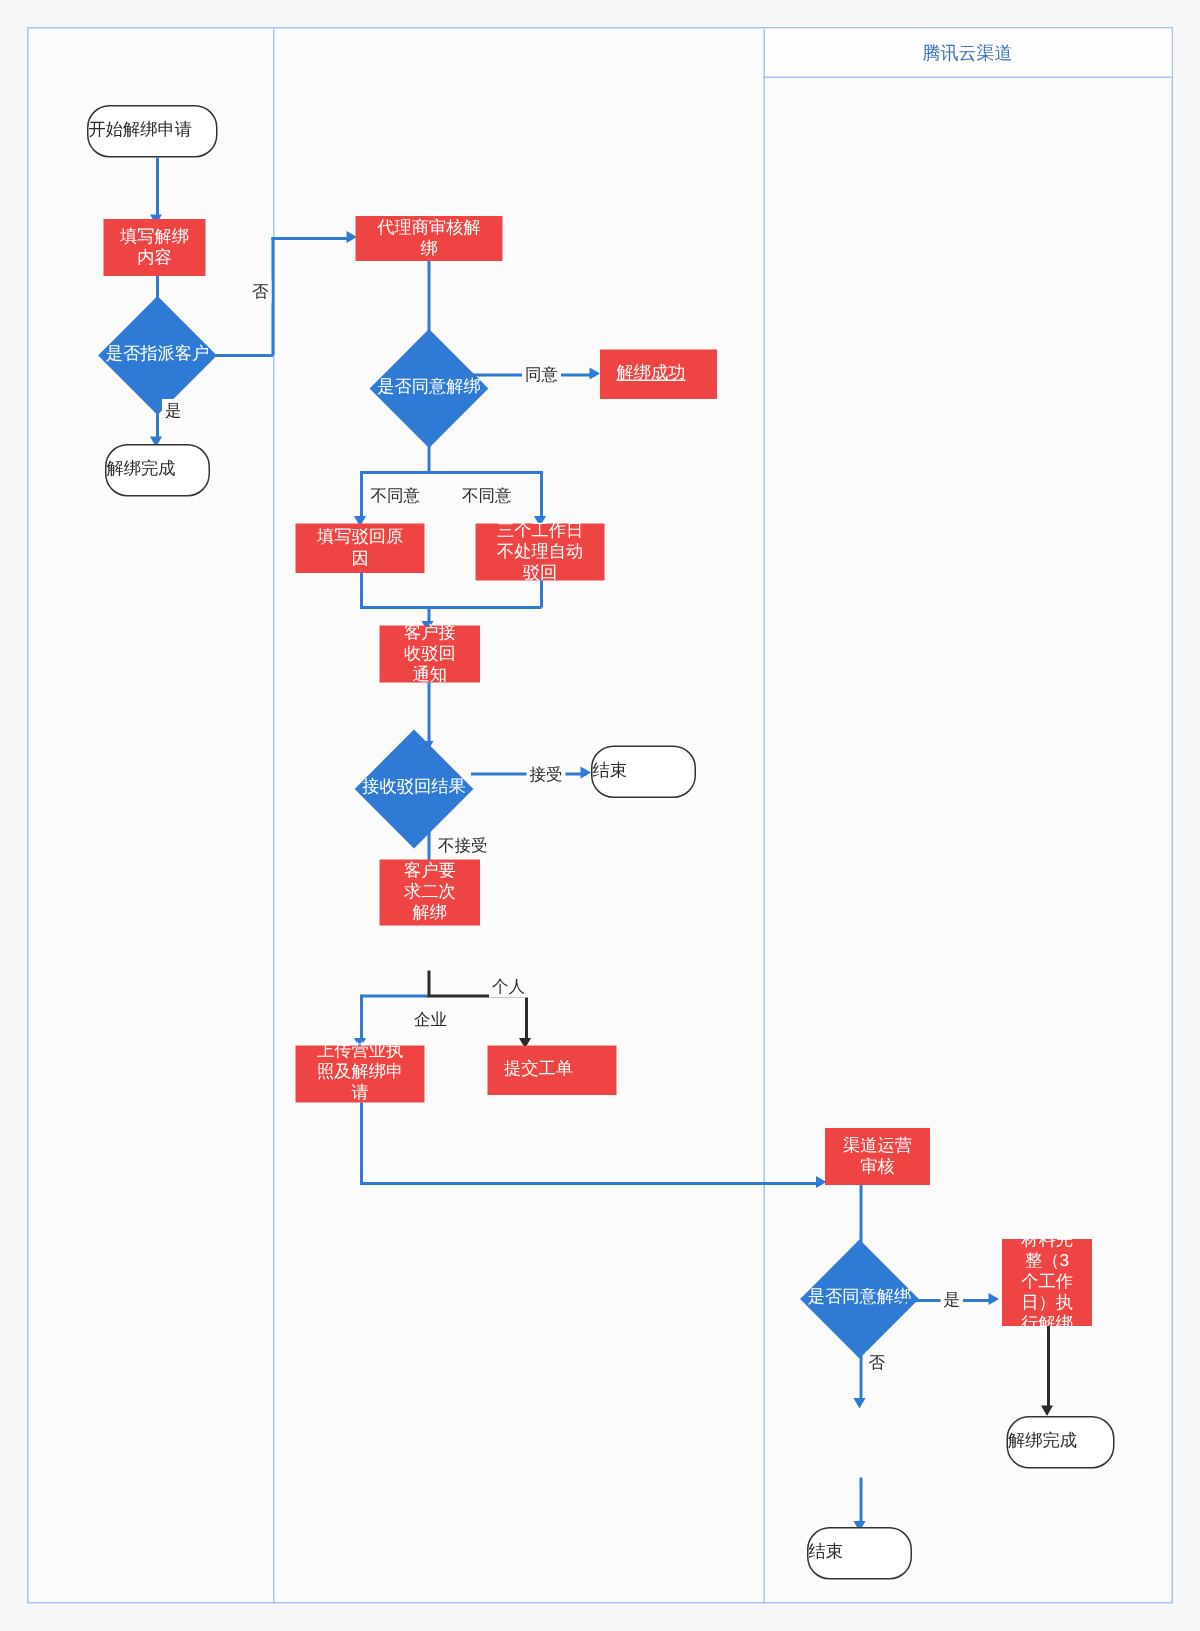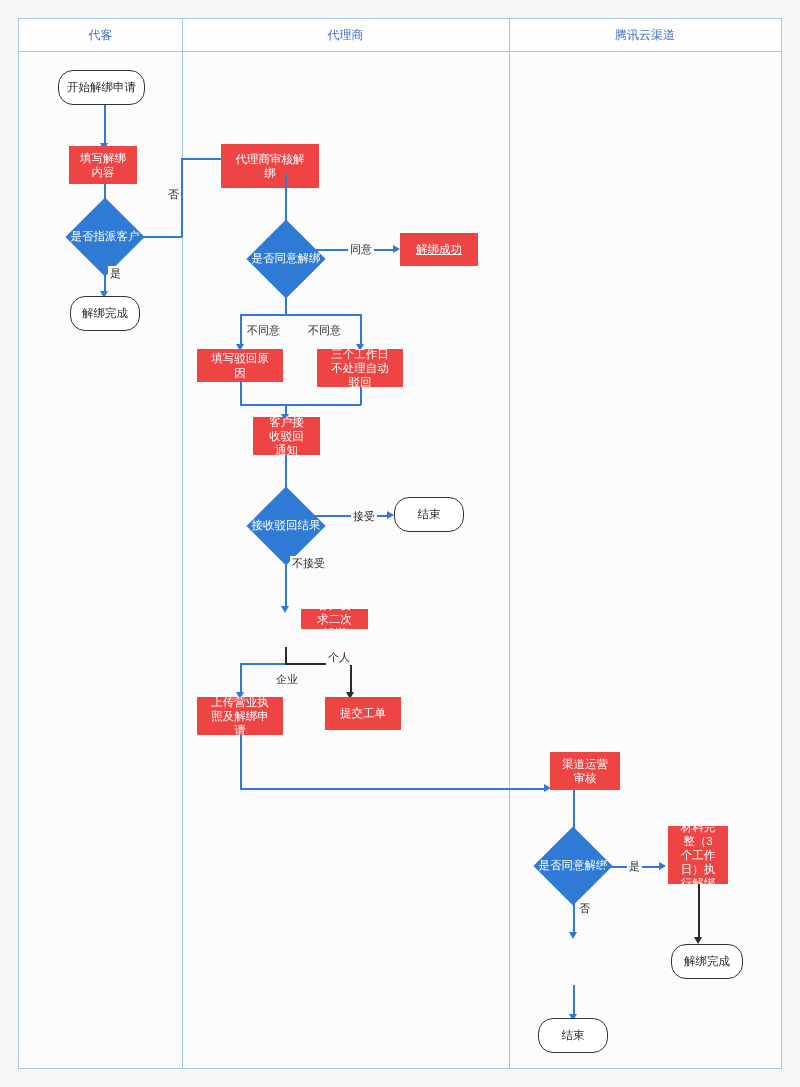--- a/index.html
+++ b/index.html
@@ -27,21 +27,21 @@
   }
   .lane-div {
     position: absolute;
     width: 1px;
     background: #a8c4ea;
     top: 0; bottom: 0;
   }
   
   .node {
     position: absolute;
-    display: flex; align-items: center; justify-content: center;
+    display: flex; align-items: center; justify-content: flex-start;
     text-align: center;
     line-height: 1.22;
     font-size: 11.5px;
   }
   .proc {
     background: #ef4444;
     color: #ffffff;
     padding: 2px 11px;
   }
   .term {
@@ -94,26 +94,20 @@
     background: #fbfbfb;
     padding: 0 2px;
     white-space: nowrap;
   }
 </style>
 </head>
 <body>
 
 <div id="canvas">
 
-  <div class="lane-head" style="left:0; width:163px;">
-    <span>代客</span>
-  </div>
-  <div class="lane-head" style="left:163px; width:327px;">
-    <span>代理商</span>
-  </div>
   <div class="lane-head" style="left:490px; width:272px;">
     <span>腾讯云渠道</span>
   </div>
 
   <div class="lane-div" style="left:163px;"></div>
   <div class="lane-div" style="left:490px;"></div>
 
   <div class="node term" style="left:39px; top:51px; width:87px; height:35px;">
     <span>开始解绑申请</span>
   </div>
@@ -140,21 +134,21 @@
   <div class="node term" style="left:51px; top:277px; width:70px; height:35px;">
     <span>解绑完成</span>
   </div>
 
   <div class="ln h" style="left:114px; top:217px; width:49px;"></div>
   <div class="ln v" style="left:162px; top:139px; height:79px;"></div>
   <div class="ln h" style="left:162px; top:139px; width:53px;"></div>
   <div class="arw right" style="left:212px; top:135px;"></div>
   <div class="elabel" style="left:147px; top:168px;">否</div>
 
-  <div class="node proc" style="left:202px; top:125px; width:98px; height:44px;">
+  <div class="node proc" style="left:218px; top:125px; width:98px; height:30px;">
     <span>代理商审核解绑</span>
   </div>
 
   <div class="ln v" style="left:266px; top:155px; height:56px;"></div>
   <div class="arw down" style="left:262px; top:208px;"></div>
 
   <div class="diam-wrap" style="left:239px; top:212px; width:56px; height:56px;">
     <div class="diam-shape"></div>
     <div class="diam-txt">是否同意解绑</div>
   </div>
@@ -192,57 +186,57 @@
   <div class="ln v" style="left:266px; top:385px; height:13px;"></div>
   <div class="arw down" style="left:262px; top:395px;"></div>
 
   <div class="node proc" style="left:234px; top:398px; width:67px; height:38px;">
     <span>客户接收驳回通知</span>
   </div>
 
   <div class="ln v" style="left:266px; top:436px; height:42px;"></div>
   <div class="arw down" style="left:262px; top:475px;"></div>
 
-  <div class="diam-wrap" style="left:239px; top:479px; width:56px; height:56px;font-family:Liberation Serif, serif;">
+  <div class="diam-wrap" style="left:229px; top:479px; width:56px; height:56px;font-family:Liberation Serif, serif;">
     <div class="diam-shape"></div>
     <div class="diam-txt">接收驳回结果</div>
   </div>
 
   <div class="ln h" style="left:295px; top:496px; width:77px;"></div>
   <div class="arw right" style="left:368px; top:492px;"></div>
   <div class="elabel" style="left:332px; top:490px;">接受</div>
 
   <div class="node term" style="left:375px; top:478px; width:70px; height:35px;">
     <span>结束</span>
   </div>
 
   <div class="ln v" style="left:266px; top:535px; height:55px;"></div>
   <div class="arw down" style="left:262px; top:587px;"></div>
   <div class="elabel" style="left:271px; top:537px;">不接受</div>
 
-  <div class="node proc" style="left:234px; top:590px; width:67px; height:20px;margin-left:48px;">
+  <div class="node proc" style="left:234px; top:554px; width:67px; height:44px;">
     <span>客户要求二次解绑</span>
   </div>
 
   <div class="ln v dk" style="left:266px; top:628px; height:17px;"></div>
   <div class="ln h" style="left:222px; top:644px; width:45px;"></div>
   <div class="ln v" style="left:221px; top:644px; height:32px;"></div>
   <div class="arw down" style="left:217px; top:673px;"></div>
   <div class="elabel" style="left:255px; top:653px;">企业</div>
 
   <div class="ln h dk" style="left:266px; top:644px; width:66px;"></div>
   <div class="ln v dk" style="left:331px; top:644px; height:32px;"></div>
   <div class="arw dk down" style="left:327px; top:673px;"></div>
   <div class="elabel" style="left:307px; top:631px;">个人</div>
 
-  <div class="node proc" style="left:178px; top:678px; width:86px; height:38px;">
+  <div class="node proc" style="left:178px; top:678px; width:86px; height:38px;font-family:Liberation Mono, monospace;">
     <span>上传营业执照及解绑申请</span>
   </div>
 
-  <div class="node proc" style="left:306px; top:678px; width:76px; height:33px;">
+  <div class="node proc" style="left:306px; top:678px; width:86px; height:33px;">
     <span>提交工单</span>
   </div>
 
   <div class="ln v" style="left:221px; top:716px; height:54px;"></div>
   <div class="ln h" style="left:221px; top:769px; width:308px;"></div>
   <div class="arw right" style="left:525px; top:765px;"></div>
 
   <div class="node proc" style="left:531px; top:733px; width:70px; height:38px;">
     <span>渠道运营审核</span>
   </div>

